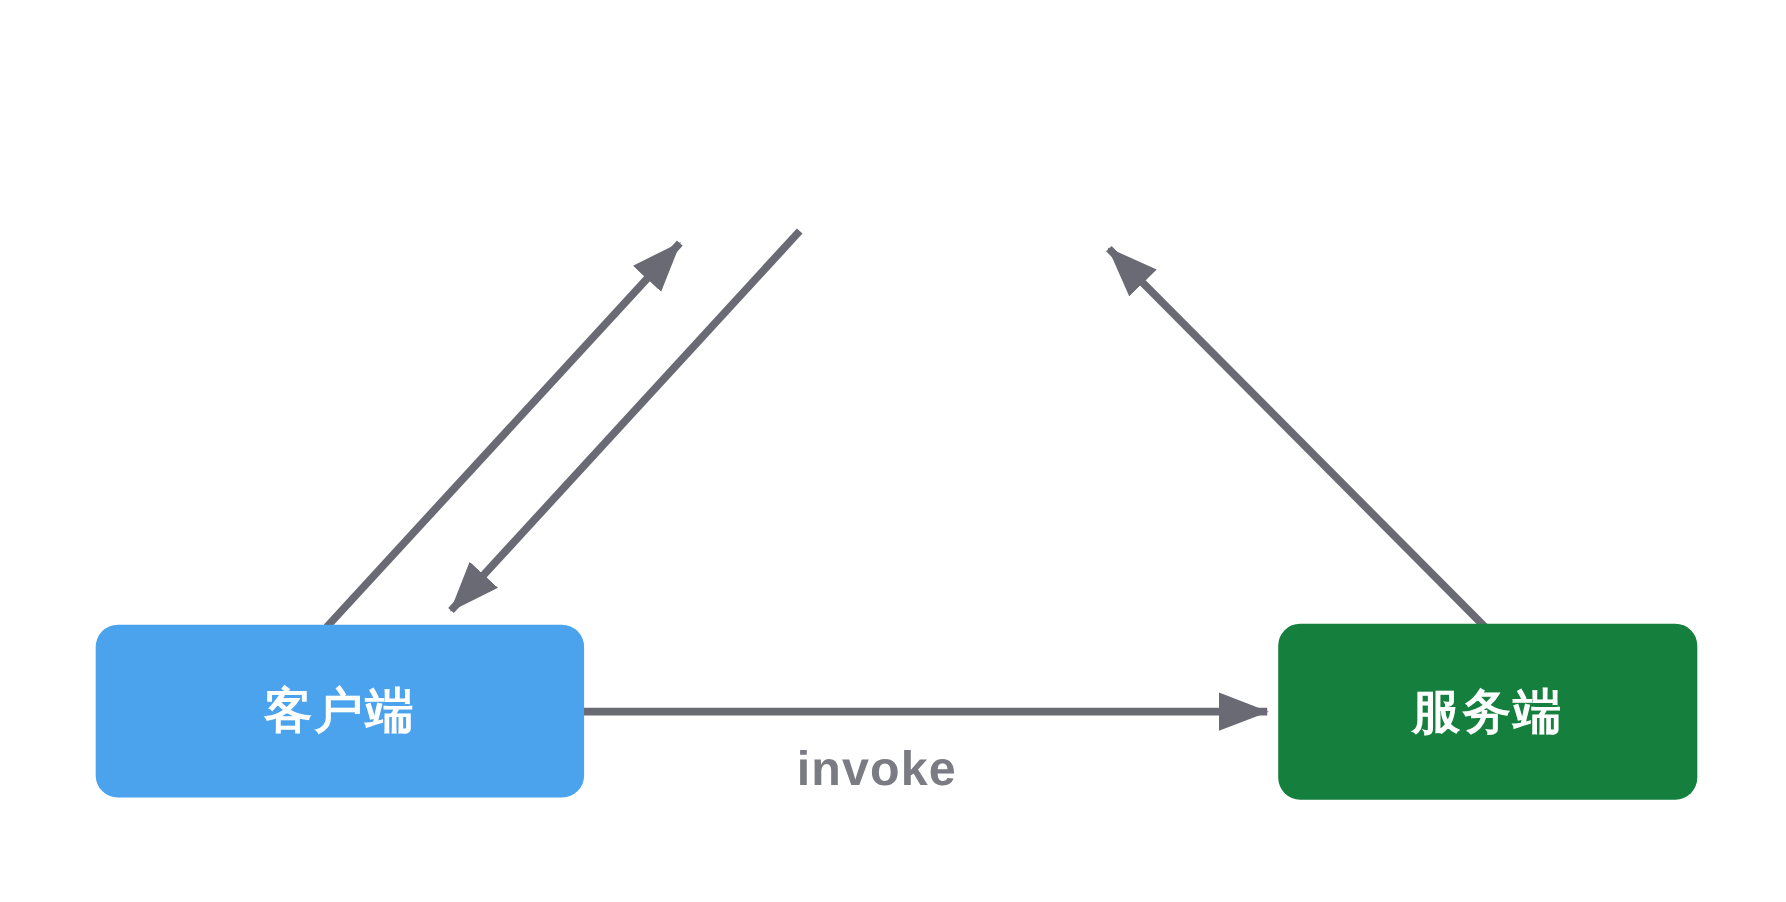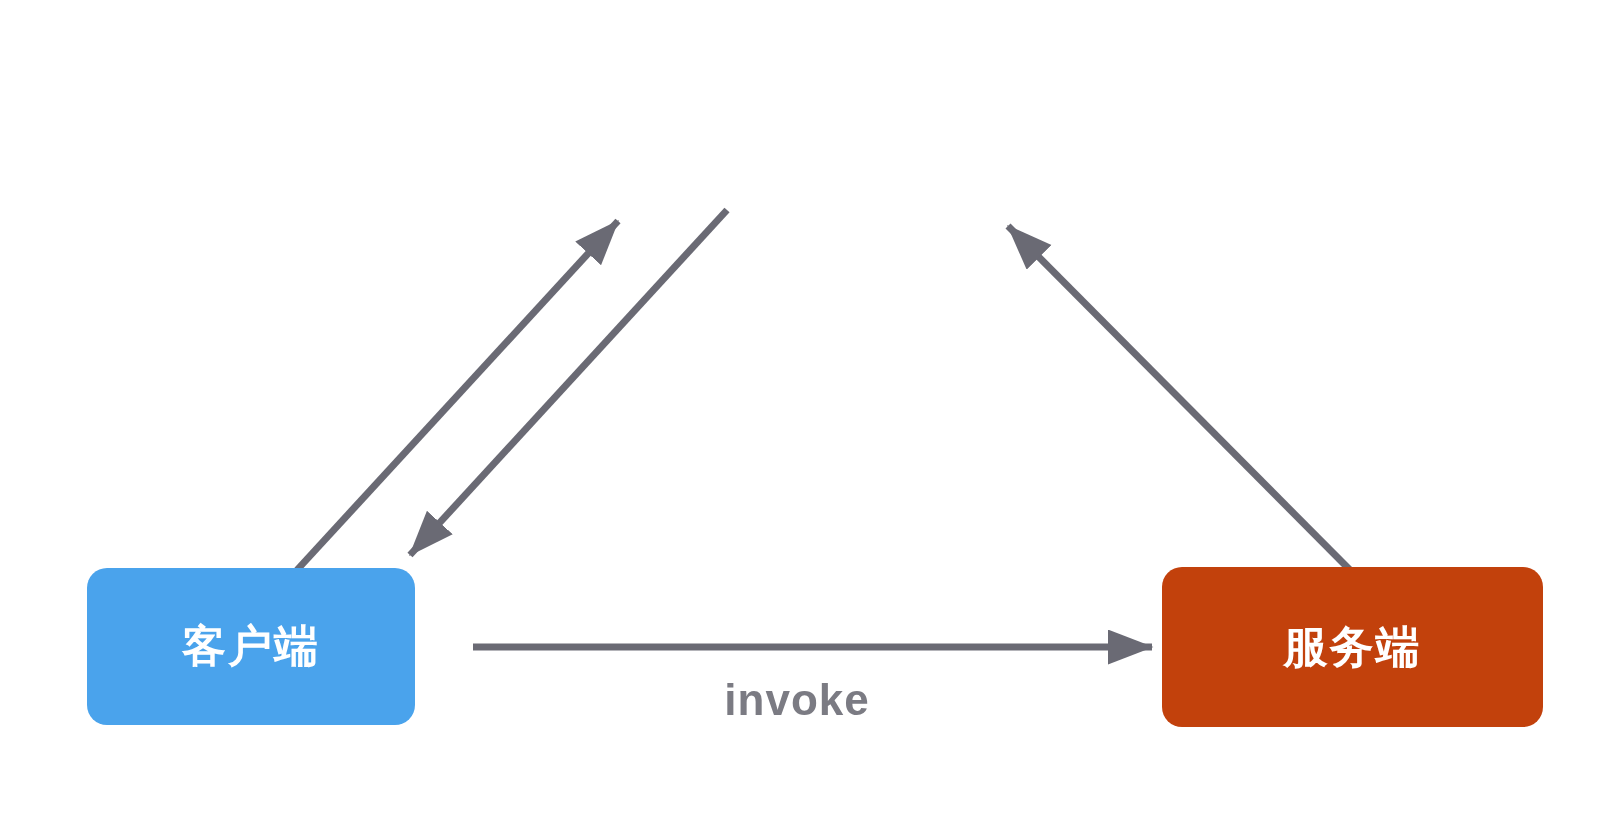--- a/index.html
+++ b/index.html
@@ -26,21 +26,21 @@
     border-radius: 20px;
     display: flex;
     align-items: center;
     justify-content: center;
     color: #ffffff;
     font-size: 44px;
     font-weight: bold;
     letter-spacing: 2px;
   }
   .node-registry { left: 627px; top: 55px;  width: 381px; height: 157px; background: #ec6a5c; }
-  .node-client   { left: 87px;  top: 568px; width: 328px; height: 157px; background: #4aa3ec; }
+  .node-client   { left: 87px;  top: 568px; width: 444px; height: 157px; background: #4aa3ec; }
   .node-server   { left: 1162px;top: 567px; width: 381px; height: 160px; background: #f3980f; }
   .edge-label {
     position: absolute;
     transform: translate(-50%, -50%);
     color: #87878d;
     font-size: 46px;
     font-weight: 600;
     white-space: nowrap;
     letter-spacing: 2px;
   }
@@ -66,21 +66,21 @@
       <line x1="1350" y1="570" x2="1008" y2="226" marker-end="url(#arrowhead)"></line>
       <line x1="473" y1="647" x2="1152" y2="647" marker-end="url(#arrowhead)"></line>
     </g>
   </svg>
 
 
   <div class="node node-client" style="background: rgb(74, 163, 236);">
     <span>客户端</span>
   </div>
 
-  <div class="node node-server" style="background: #c2410c; text-align: center;">
+  <div class="node node-server" style="background: #15803d; text-align: center;">
     <span>服务端</span>
   </div>
 
 
 
 
   <div class="edge-label label-invoke">invoke</div>
 
 </div>
 

